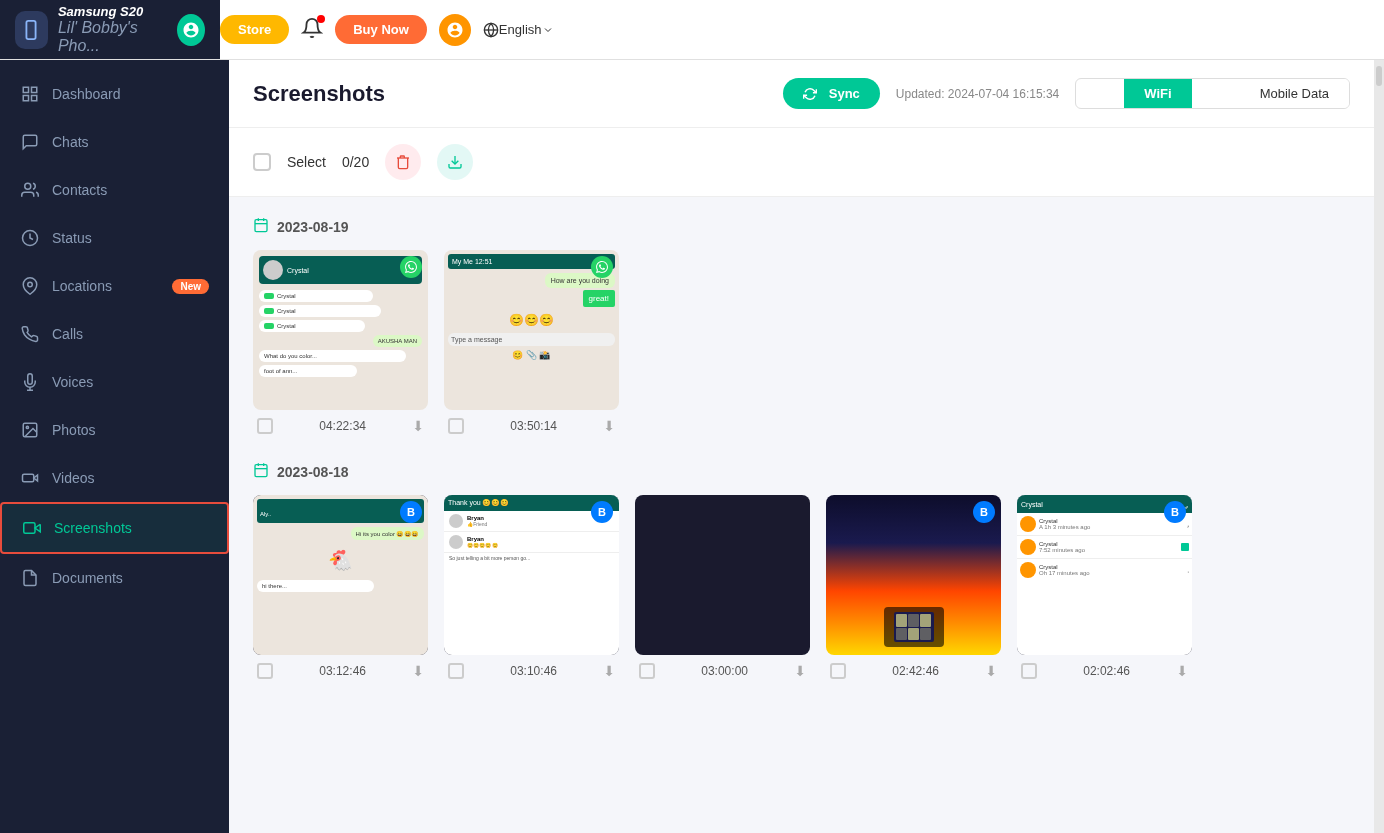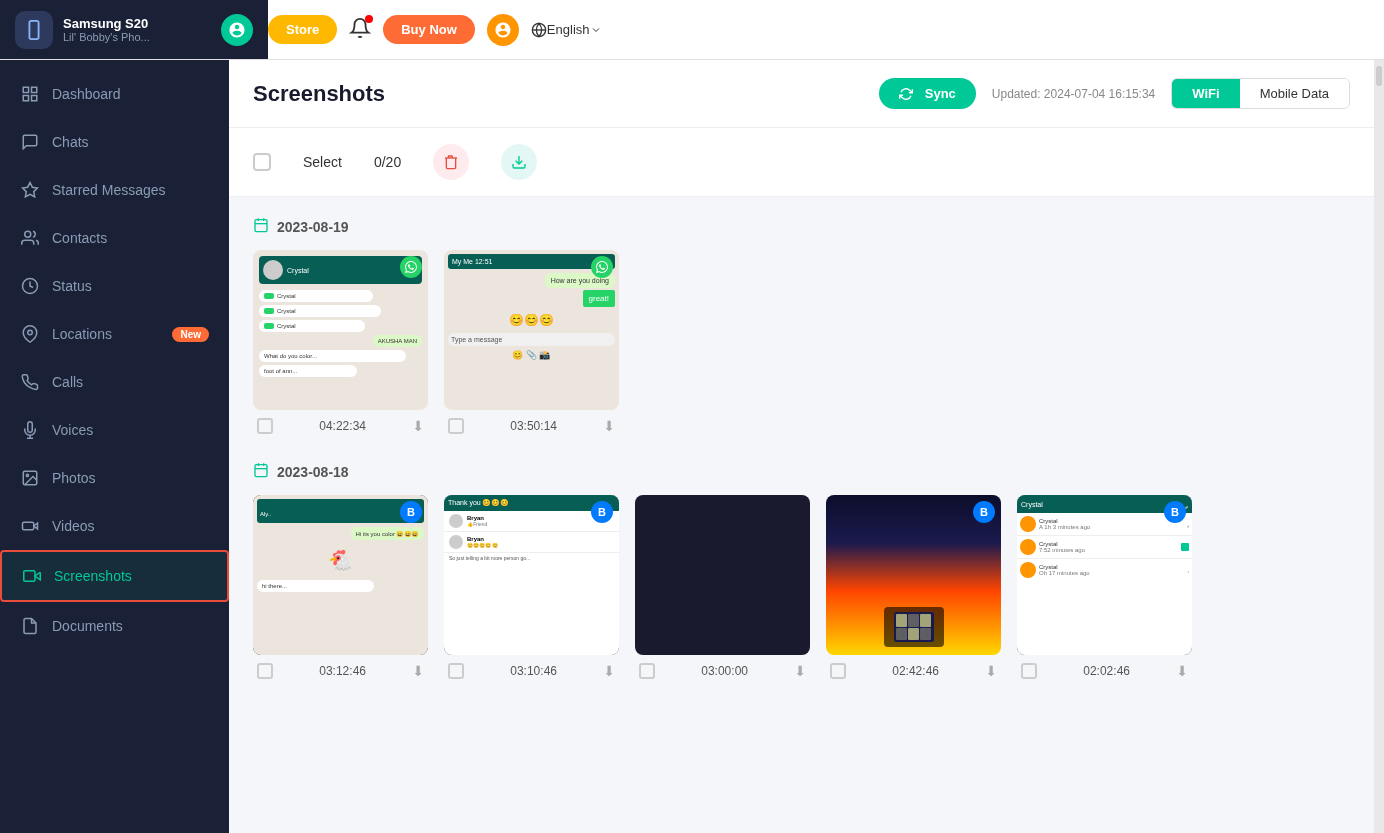--- a/index.html
+++ b/index.html
@@ -26,26 +26,26 @@
     
     .content { flex: 1; background: #f5f6fa; overflow-y: auto; display: flex; flex-direction: column; }
 
     
     .content-header { background: #fff; padding: 18px 24px; display: flex; align-items: center; justify-content: space-between; border-bottom: 1px solid #eee; }
     .content-title { font-size: 22px; font-weight: 700; color: #1a1a2e; }
     .header-right { display: flex; align-items: center; gap: 16px; }
     .sync-btn { background: #00c896; color: #fff; border: none; border-radius: 20px; padding: 8px 20px; font-size: 13px; font-weight: 600; cursor: pointer; display: flex; align-items: center; gap: 12px; }
     .updated-text { color: #888; font-size: 12px; }
     .wifi-mobile { display: flex; border-radius: 6px; overflow: hidden; border: 1px solid #ddd; }
-    .wifi-btn { padding: 7px 20px; font-size: 13px; cursor: pointer; border: none; }
+    .wifi-btn { padding: 7px 20px; font-size: 13px; cursor: pointer; border: none; margin-left: 48px; }
     .wifi-btn.active { background: #00c896; color: #fff; font-weight: 600; }
     .wifi-btn.inactive { background: #fff; color: #333; }
 
     
-    .select-bar { display: flex; align-items: center; gap: 32px; padding: 16px 24px; background: #fff; border-bottom: 1px solid #eee; }
+    .select-bar { display: flex; align-items: center; gap: 16px; padding: 16px 24px; background: #fff; border-bottom: 1px solid #eee; }
     .checkbox-round { width: 18px; height: 18px; border: 2px solid #ccc; border-radius: 4px; cursor: pointer; }
     .action-btn { width: 36px; height: 36px; border-radius: 50%; border: none; cursor: pointer; display: flex; align-items: center; justify-content: center; font-size: 16px; }
     .delete-btn { background: #ffebee; color: #e74c3c; }
     .download-btn { background: #e3f8f5; color: #00c896; }
 
     
     .screenshots-content { padding: 20px 24px; flex: 1; }
     .date-section { margin-bottom: 24px; }
     .date-header { display: flex; align-items: center; gap: 8px; font-size: 14px; color: #555; font-weight: 600; margin-bottom: 14px; }
     .date-header .cal-icon { color: #00c896; }
@@ -60,25 +60,25 @@
     .thumb-chat-content { width: 100%; height: 100%; display: flex; flex-direction: column; padding: 6px; gap: 2px; background: #ece5dd; }
 
     
     ::-webkit-scrollbar { width: 6px; }
     ::-webkit-scrollbar-track { background: #f1f1f1; }
     ::-webkit-scrollbar-thumb { background: #ccc; border-radius: 3px; }
 
     .content-scrollable { overflow-y: auto; flex: 1; }
 
     .nav-full { display: flex; height: 60px; background: #fff; border-bottom: 1px solid #e0e0e0; }
-    .nav-brand { width: 268px; background: #1a2035; display: flex; align-items: center; padding: 0 15px; gap: 10px; flex-shrink: 0; }
+    .nav-brand { width: 220px; background: #1a2035; display: flex; align-items: center; padding: 0 15px; gap: 10px; flex-shrink: 0; font-style: italic; }
     .brand-icon { width: 38px; height: 38px; background: #2d3a5e; border-radius: 10px; display: flex; align-items: center; justify-content: center; }
     .brand-text { display: flex; flex-direction: column; }
     .brand-device { color: #fff; font-size: 13px; font-weight: 700; }
-    .brand-sub { color: #8a9bb5; font-size: 11px; }
+    .brand-sub { color: #8a9bb5; font-size: 16px; }
     .brand-avatar { width: 32px; height: 32px; background: #00c896; border-radius: 50%; display: flex; align-items: center; justify-content: center; margin-left: auto; }
   </style>
 </head>
 <body>
 
 <div class="nav-full">
   <div class="nav-brand">
     <div class="brand-icon">
       <svg width="22" height="22" viewBox="0 0 24 24" fill="none" stroke="#8ab4f8" stroke-width="2">
         <rect x="7" y="2" width="10" height="20" rx="2" ry="2"></rect>
@@ -144,28 +144,20 @@
 
     <div class="sidebar-item">
       <div class="icon">
         <svg width="18" height="18" viewBox="0 0 24 24" fill="none" stroke="#8a9bb5" stroke-width="2">
             <path d="M21 15a2 2 0 0 1-2 2H7l-4 4V5a2 2 0 0 1 2-2h14a2 2 0 0 1 2 2z"></path>
           </svg>
       </div>
       <span class="label">Chats</span>
     </div>
 
-    <div class="sidebar-item">
-      <div class="icon">
-        <svg width="18" height="18" viewBox="0 0 24 24" fill="none" stroke="#8a9bb5" stroke-width="2">
-            <polygon points="12 2 15.09 8.26 22 9.27 17 14.14 18.18 21.02 12 17.77 5.82 21.02 7 14.14 2 9.27 8.91 8.26 12 2"></polygon>
-          </svg>
-      </div>
-      <span class="label">Starred Messages</span>
-    </div>
 
     <div class="sidebar-item">
       <div class="icon">
         <svg width="18" height="18" viewBox="0 0 24 24" fill="none" stroke="#8a9bb5" stroke-width="2">
             <path d="M17 21v-2a4 4 0 0 0-4-4H5a4 4 0 0 0-4 4v2"></path>
             <circle cx="9" cy="7" r="4"></circle>
             <path d="M23 21v-2a4 4 0 0 0-3-3.87"></path>
             <path d="M16 3.13a4 4 0 0 1 0 7.75"></path>
           </svg>
       </div>

